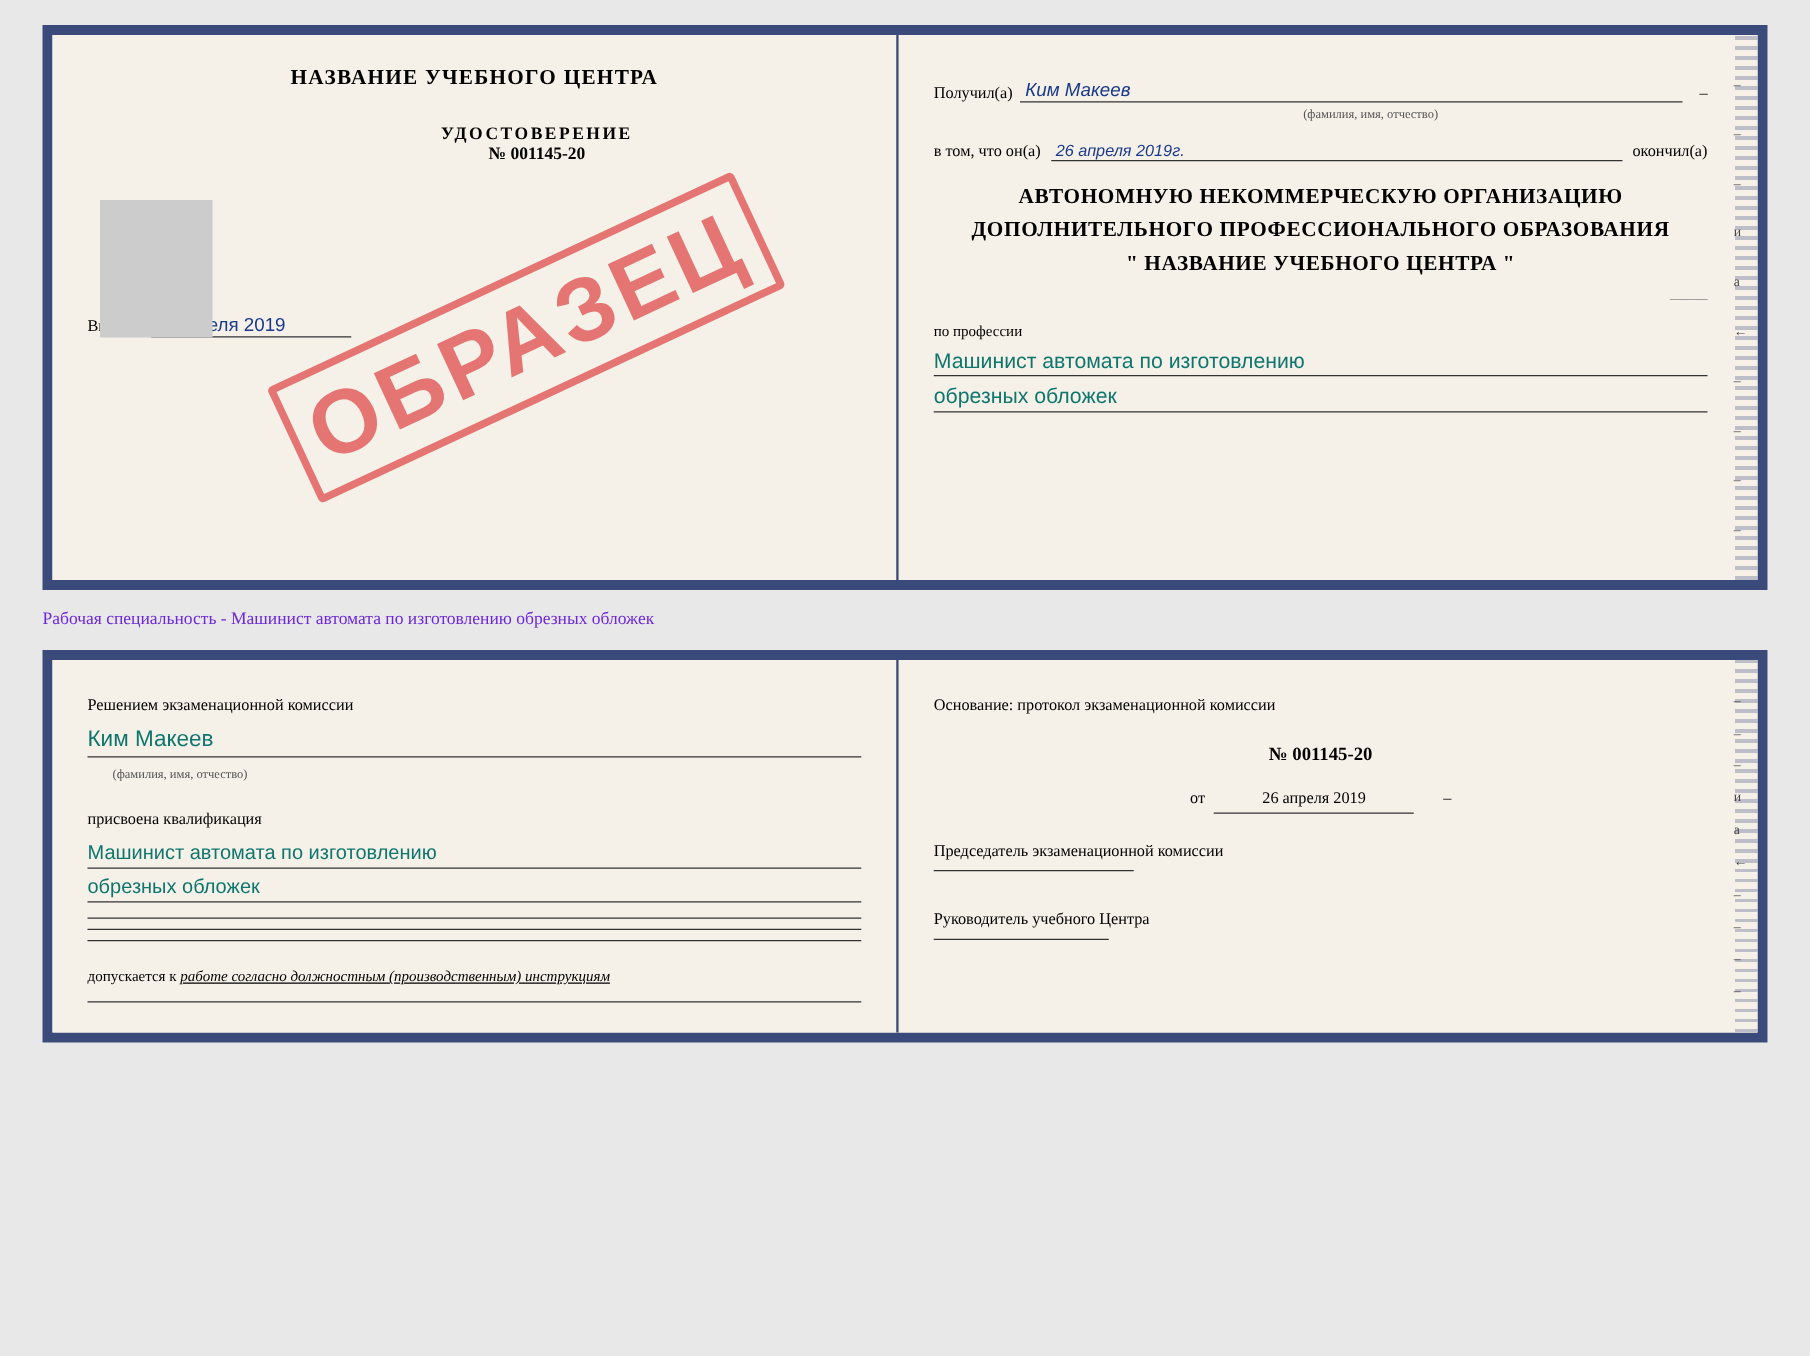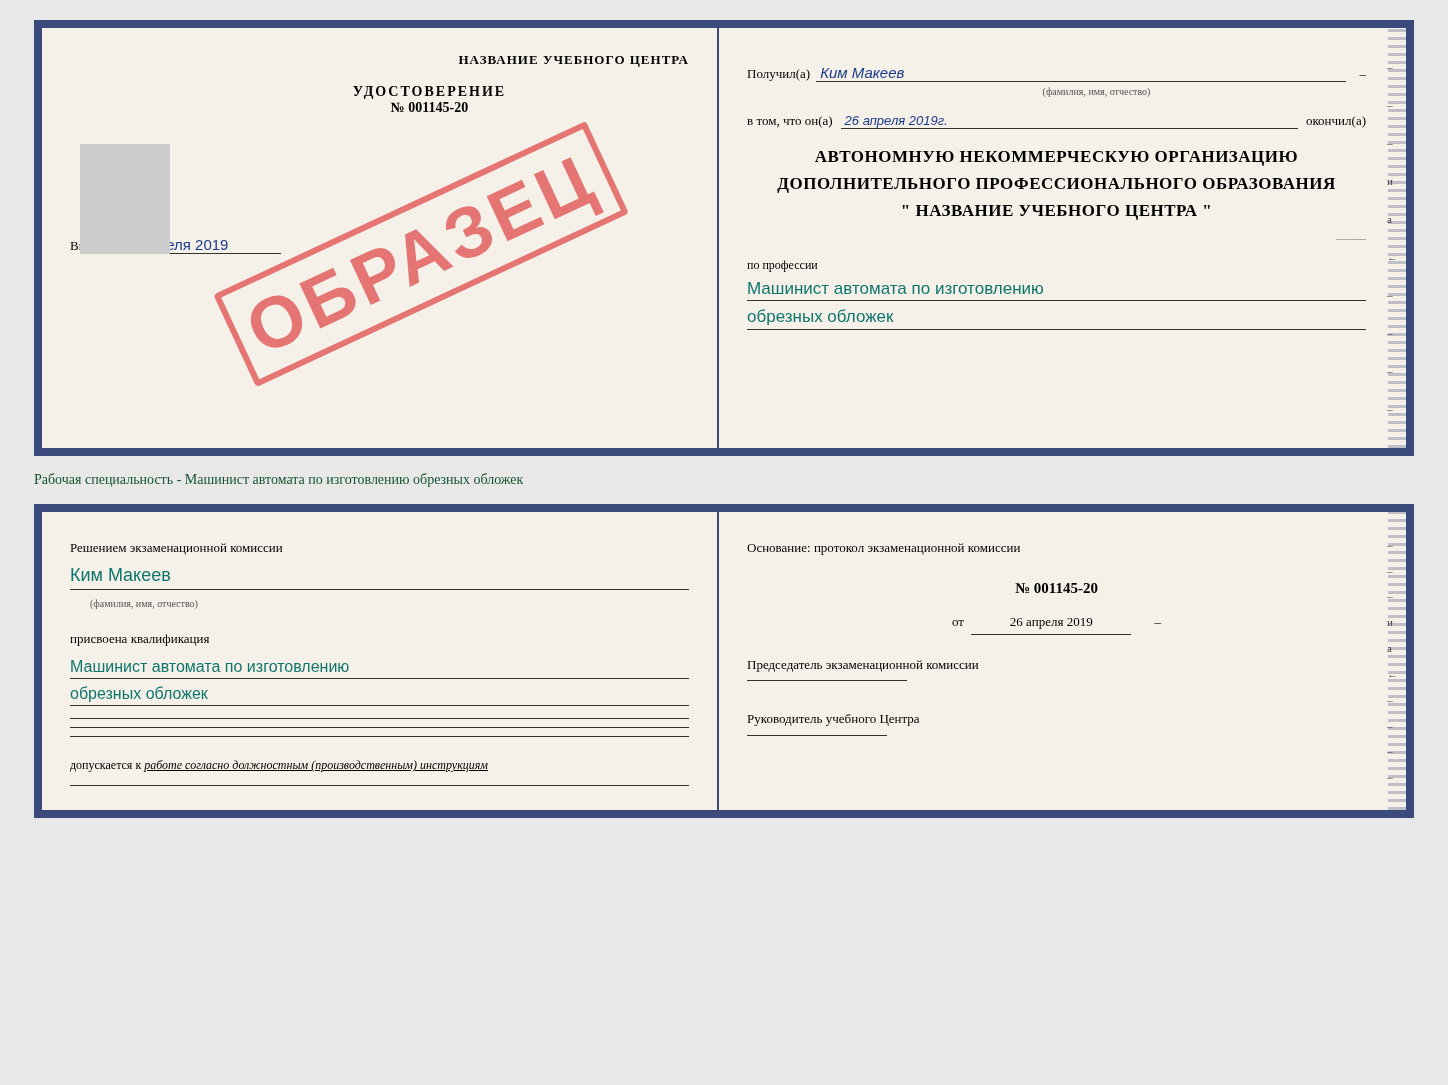--- a/index.html
+++ b/index.html
@@ -44,22 +44,22 @@
         0deg,
         #3a4a7a 0px, #3a4a7a 3px,
         transparent 3px, transparent 8px
       );
       opacity: 0.3;
     }
     .doc-half.left::before { right: -20px; }
     .doc-half.right::before { right: 0; }
 
     .center-title {
-      text-align: right;
-      font-size: 13px;
+      text-align: center;
+      font-size: 17px;
       font-weight: bold;
       letter-spacing: 1px;
       text-transform: uppercase;
       margin-bottom: 16px;
     }
 
     .watermark-wrapper {
       position: relative;
       min-height: 340px;
     }
@@ -71,21 +71,21 @@
       position: absolute;
       left: 10px;
       top: 60px;
     }
 
     .cert-label {
       text-align: center;
       font-size: 14px;
       font-weight: bold;
       letter-spacing: 2px;
-      margin-top: 16px;
+      margin-top: 28px;
       margin-left: 100px;
     }
 
     .cert-number {
       text-align: center;
       font-size: 14px;
       font-weight: bold;
       margin-left: 100px;
     }
 
@@ -185,21 +185,21 @@
     .underline-field {
       border-bottom: 1px solid #333;
       min-width: 160px;
       display: inline-block;
       margin-left: 4px;
     }
 
     
     .description-line {
       font-size: 14px;
-      color: #14532d;
+      color: #6d28d9;
       width: 1380px;
     }
 
     
     .bottom-left {
       font-size: 13px;
       line-height: 2;
     }
 
     .bottom-right {

